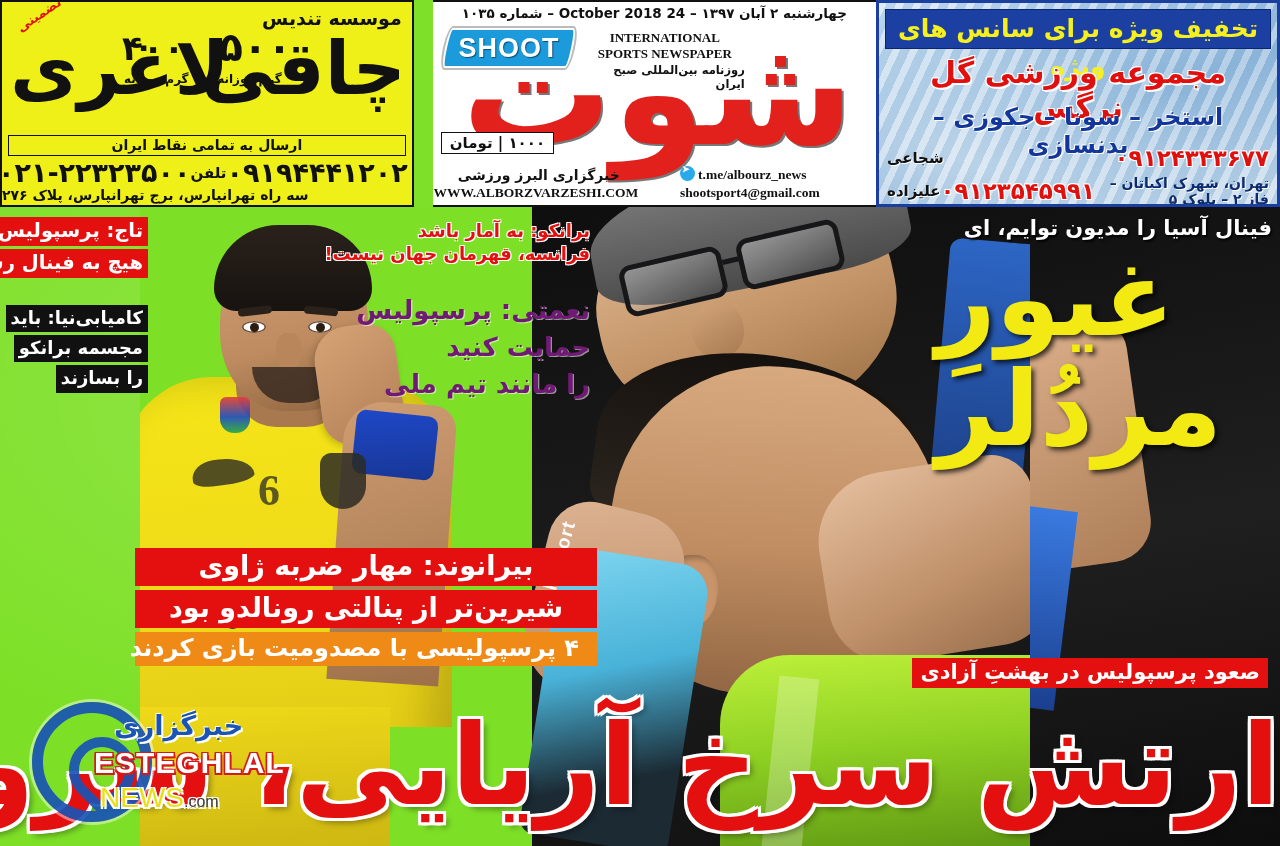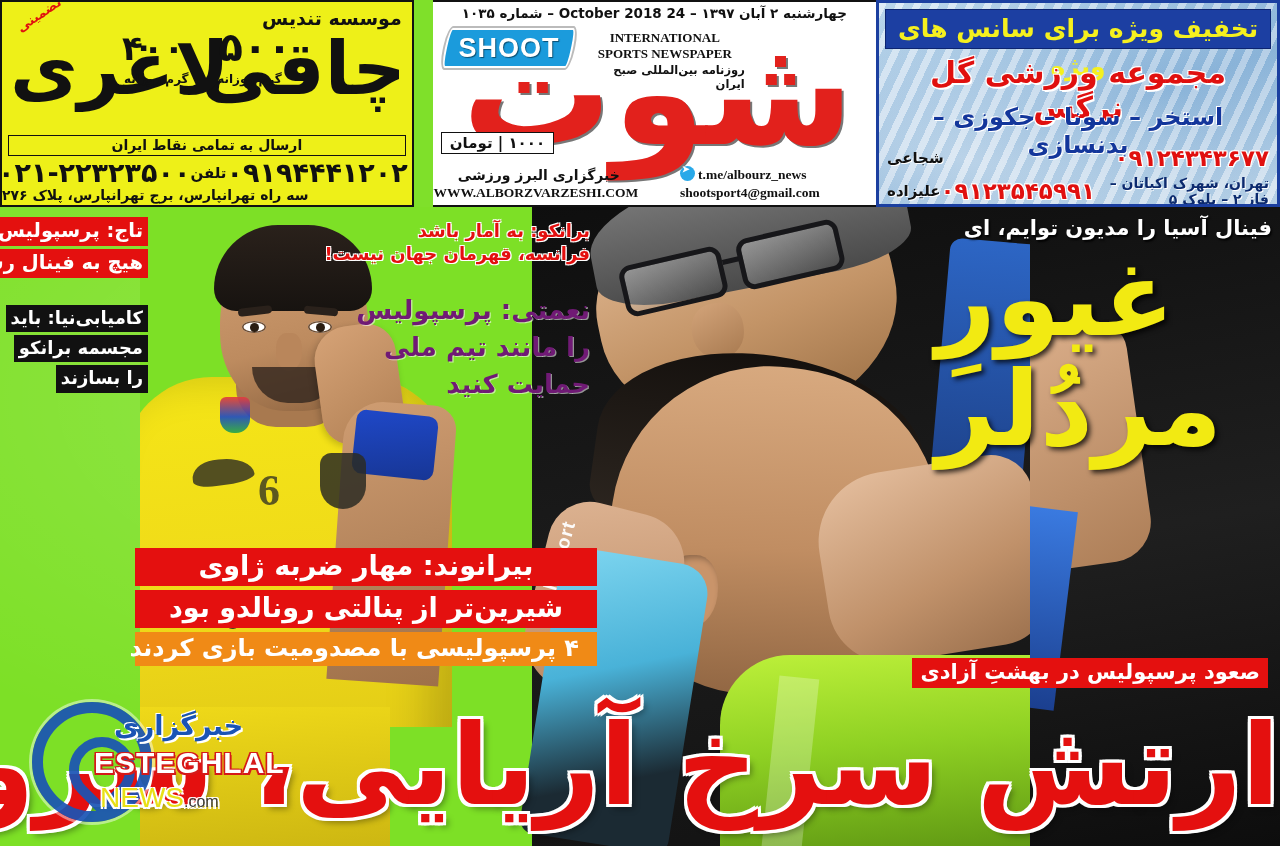--- a/index.html
+++ b/index.html
@@ -652,22 +652,22 @@
     </div>
   </div>
 
   <div class="mid-top">
     <div class="mid-red-line">برانکو: به آمار باشد</div>
     <div class="mid-red-line">فرانسه، قهرمان جهان نیست!</div>
   </div>
 
   <div class="mid-blk">
     <div class="mid-blk-line">نعمتی: پرسپولیس</div>
+    <div class="mid-blk-line">حمایت کنید</div>
     <div class="mid-blk-line">را مانند تیم ملی</div>
-    <div class="mid-blk-line">حمایت کنید</div>
   </div>
 
   <div class="rt-kicker">فینال آسیا را مدیون توایم، ای</div>
   <div class="rt-big1">غیورِ</div>
   <div class="rt-big2">مردُلر</div>
 
   <div class="bv">
     <span class="bv-line red">بیرانوند: مهار ضربه ژاوی</span>
     <span class="bv-line red">شیرین‌تر از پنالتی رونالدو بود</span>
     <span class="bv-line orange">۴ پرسپولیسی با مصدومیت بازی کردند</span>

